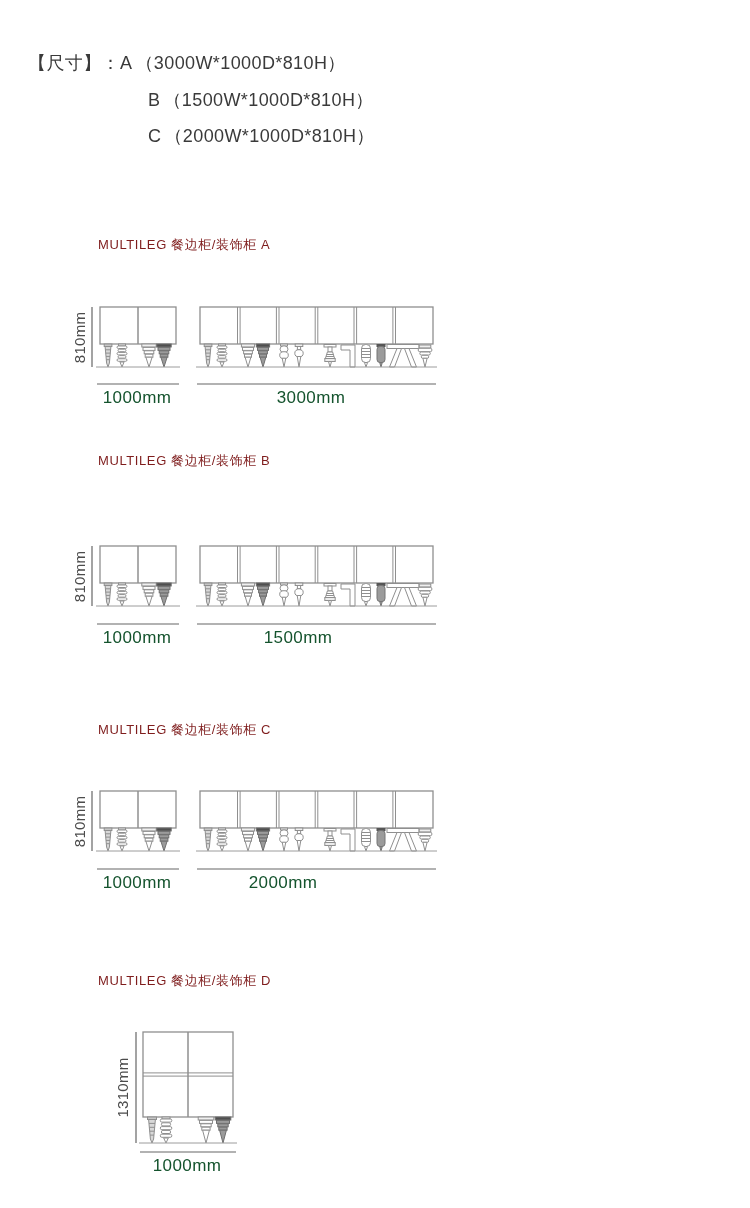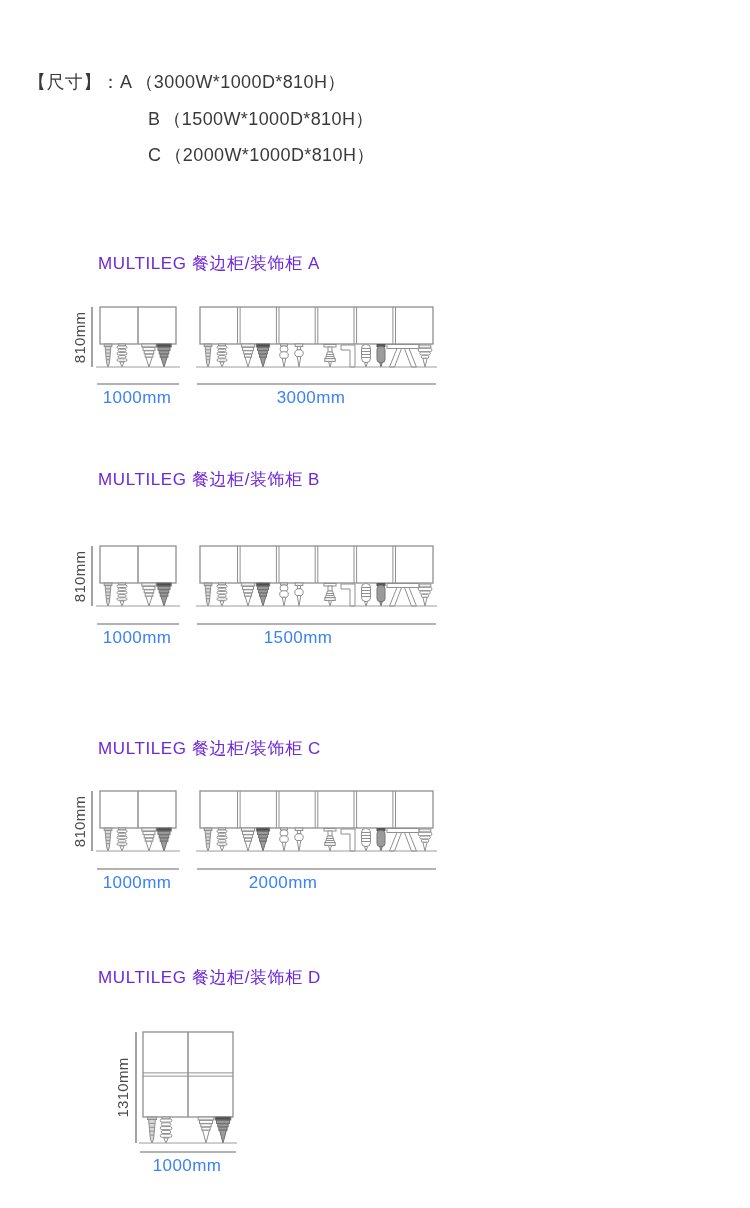--- a/index.html
+++ b/index.html
@@ -2,34 +2,33 @@
 <html><head>
 <meta charset="utf-8">
 <style>
   html,body{margin:0;padding:0;background:#ffffff;}
   .page{
     position:relative;width:750px;height:1208px;background:#fff;overflow:hidden;
     font-family:"Liberation Sans",sans-serif;color:#3c3c3c;
   }
   #drawings{position:absolute;left:0;top:0;}
   .header{
-    position:absolute;left:28px;top:64px;
+    position:absolute;left:28px;top:45px;
     font-size:18px;line-height:36.5px;letter-spacing:.4px;color:#3a3a3a;
     white-space:nowrap;
   }
   .hline{height:36.5px;}
   .hline.indent{margin-left:120px;}
   .hline .model{margin-right:3px;}
   .sec-title{
-    position:absolute;left:98px;font-size:17px;letter-spacing:.6px;color:#6d28d9;
+    position:absolute;left:98px;font-size:13px;letter-spacing:.6px;color:#7f1d1d;
     white-space:nowrap;
-    margin-top:16px;
   }
   .dim-label{
-    position:absolute;font-size:17px;color:#3b82f6;text-align:center;letter-spacing:.4px;
+    position:absolute;font-size:17px;color:#14532d;text-align:center;letter-spacing:.4px;
   }
   .vdim-label{
     position:absolute;width:70px;font-size:15px;color:#4c4c4c;text-align:center;
     letter-spacing:.3px;transform:rotate(-90deg);
   }
 </style>
 </head>
 <body>
 
 <div class="page">
@@ -368,21 +367,21 @@
 
   <div class="header">
     <div class="hline"><span class="hprefix">【尺寸】：</span><span class="model">A</span><span>（3000W*1000D*810H）</span></div>
     <div class="hline indent"><span class="model">B</span><span>（1500W*1000D*810H）</span></div>
     <div class="hline indent"><span class="model">C</span><span>（2000W*1000D*810H）</span></div>
   </div>
 
   <div class="sec-title" style="top:236px">MULTILEG 餐边柜/装饰柜 A</div>
   <div class="sec-title" style="top:452px">MULTILEG 餐边柜/装饰柜 B</div>
   <div class="sec-title" style="top:721px">MULTILEG 餐边柜/装饰柜 C</div>
-  <div class="sec-title" style="top:950px">MULTILEG 餐边柜/装饰柜 D</div>
+  <div class="sec-title" style="top:972px">MULTILEG 餐边柜/装饰柜 D</div>
 
   <div class="vdim-label" style="left:44px;top:329px">810mm</div>
   <div class="vdim-label" style="left:44px;top:568px">810mm</div>
   <div class="vdim-label" style="left:44px;top:813px">810mm</div>
   <div class="vdim-label" style="left:87px;top:1079px">1310mm</div>
 
   <div class="dim-label" style="left:95px;top:388px;width:84px">1000mm</div>
   <div class="dim-label" style="left:210px;top:388px;width:202px">3000mm</div>
   <div class="dim-label" style="left:95px;top:628px;width:84px">1000mm</div>
   <div class="dim-label" style="left:197px;top:628px;width:202px">1500mm</div>

